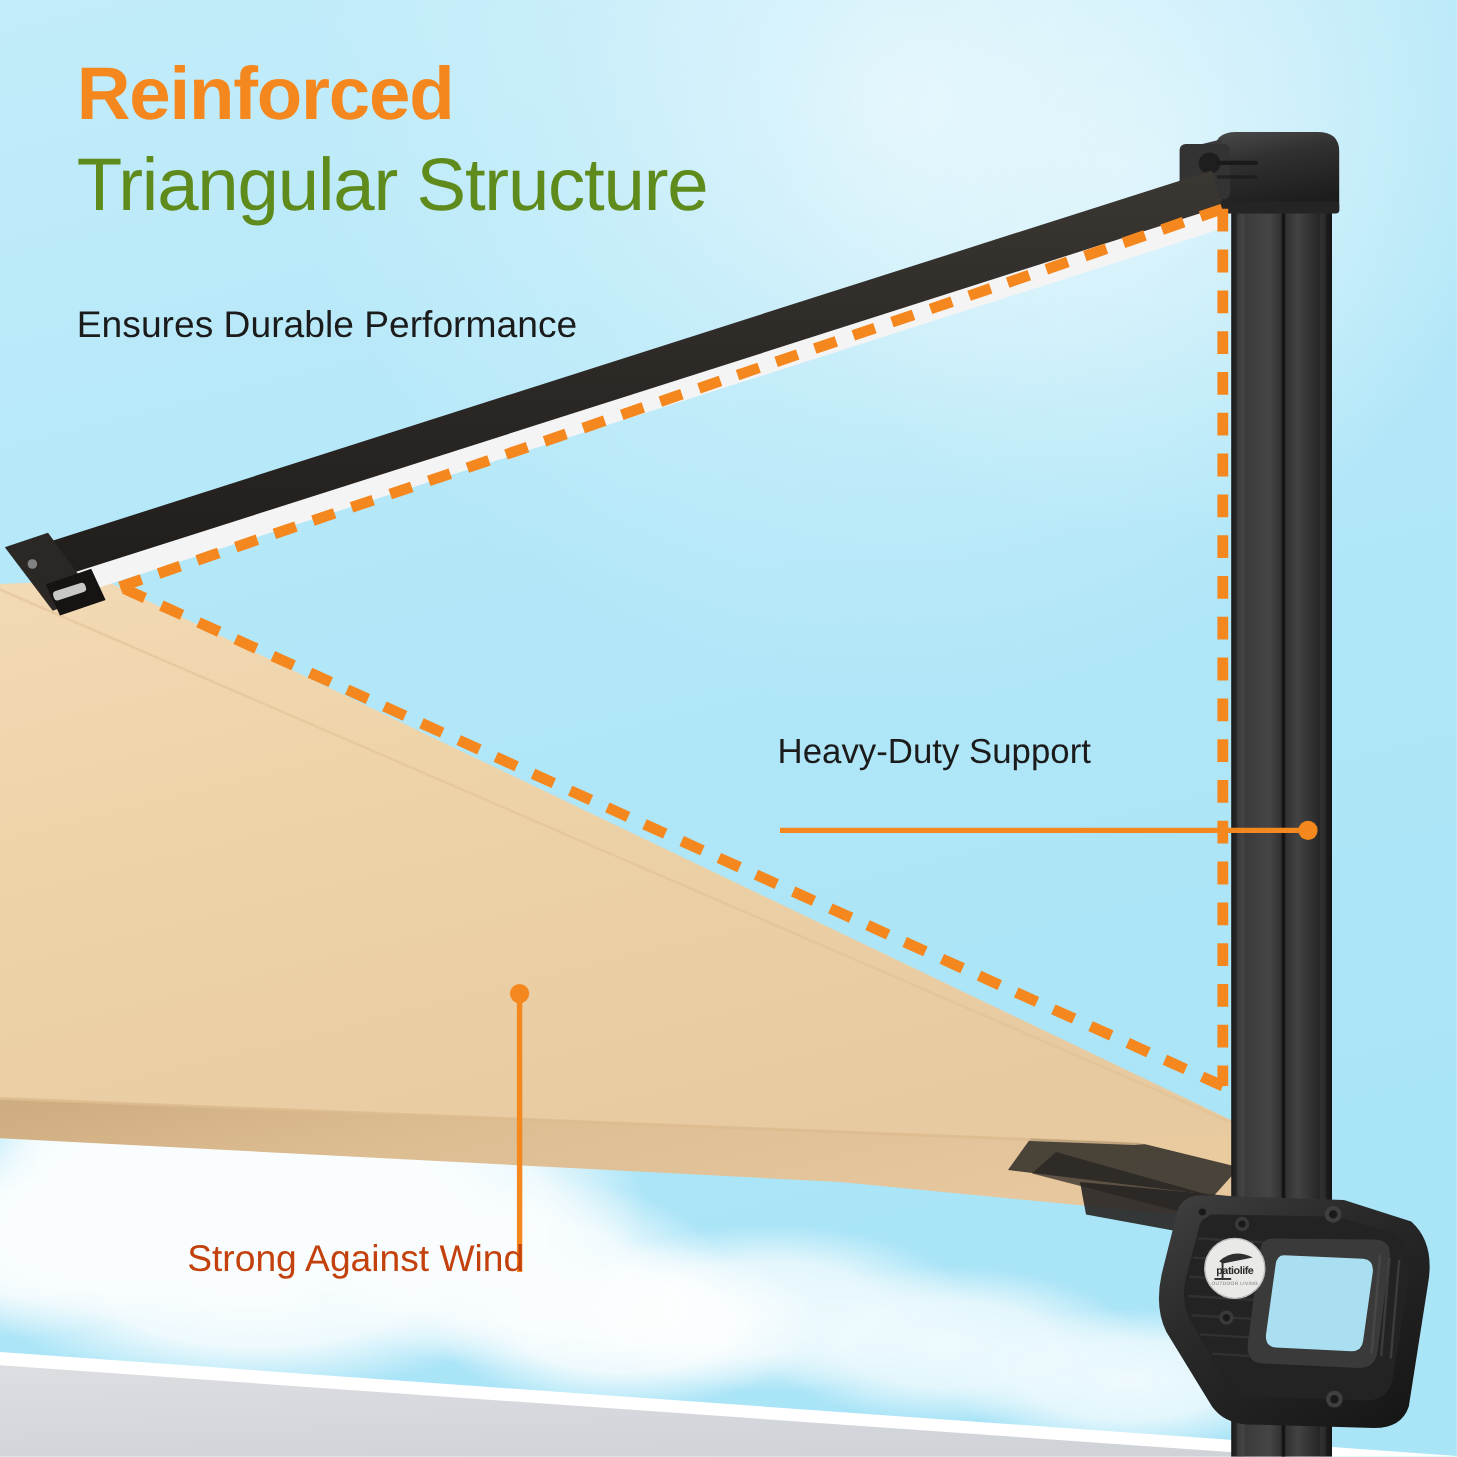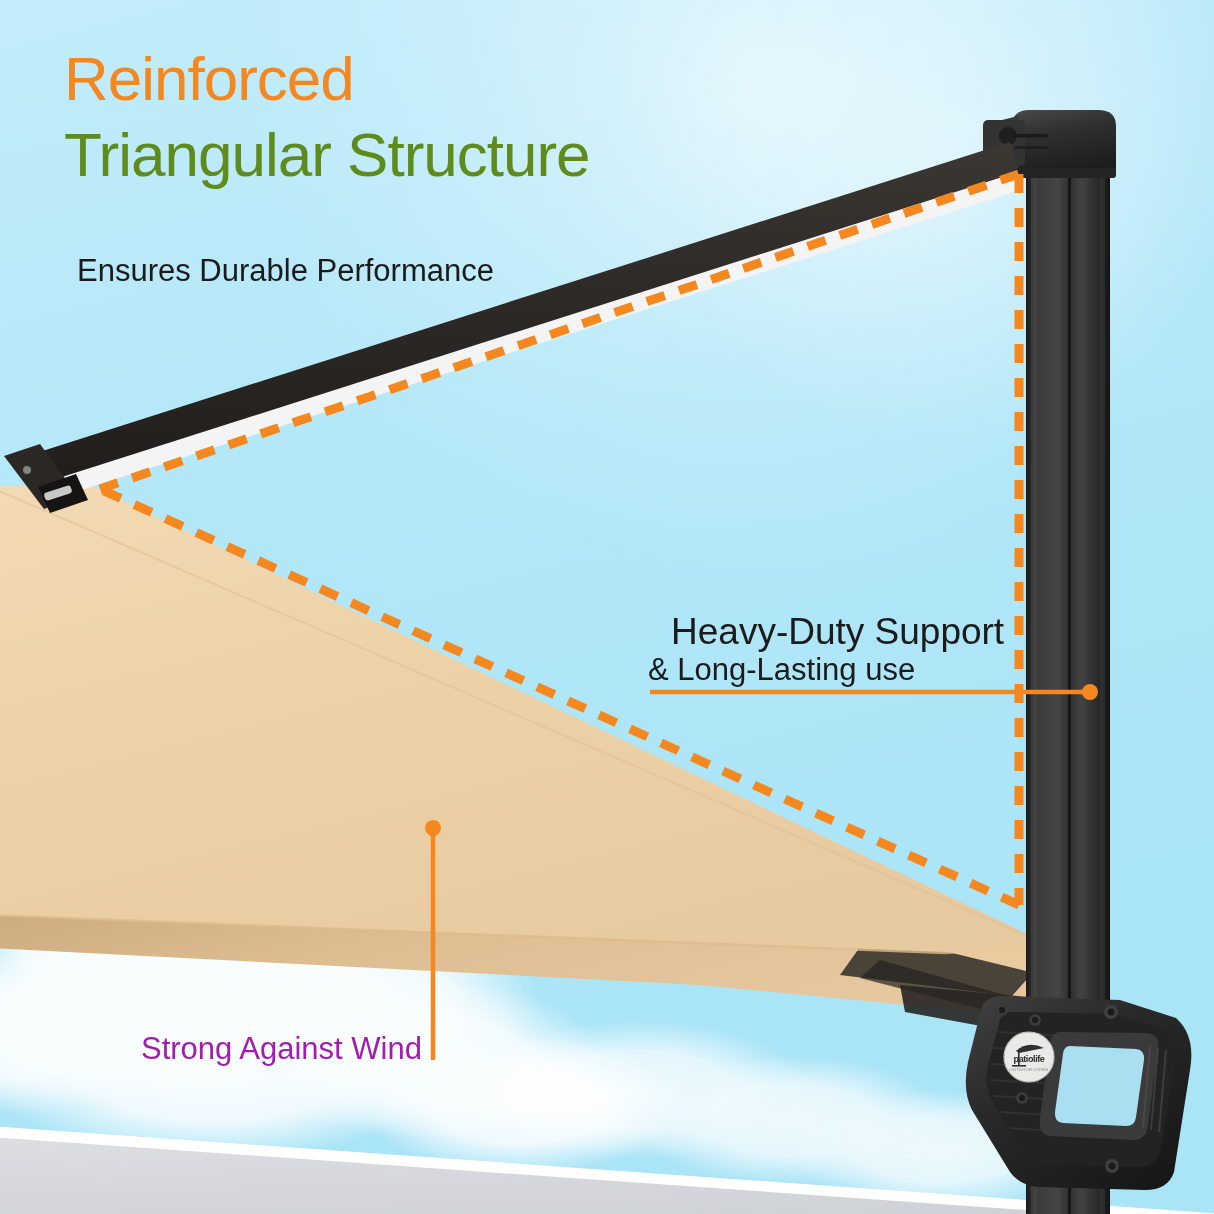--- a/index.html
+++ b/index.html
@@ -29,21 +29,21 @@
     inset: 0;
     pointer-events: none;
   }
   .txt-layer > * { pointer-events: auto; }
 
   .headline-1 {
     position: absolute;
     left: 64px;
     top: 48px;
     font-size: 62px;
-    font-weight: normal;
+    font-weight: bold;
     letter-spacing: -1px;
     line-height: 1.0;
     color: #f5871f;
     white-space: nowrap;
   }
   .headline-2 {
     position: absolute;
     left: 64px;
     top: 124px;
     font-size: 62px;
@@ -61,45 +61,43 @@
     color: #1b1b1b;
     white-space: nowrap;
   }
   .sub-2 {
     position: absolute;
     left: 64px;
     top: 253px;
     font-size: 31px;
     color: #1b1b1b;
     white-space: nowrap;
-    margin-left: 13px;
   }
   .callout-a-l1 {
     position: absolute;
     left: 648px;
     top: 611px;
-    font-size: 37px;
+    font-size: 29px;
     color: #1b1b1b;
     white-space: nowrap;
-    margin-left: 23px;
   }
   .callout-a-l2 {
     position: absolute;
     left: 648px;
     top: 652px;
     font-size: 31px;
     color: #1b1b1b;
     white-space: nowrap;
   }
   .callout-b-l1 {
     position: absolute;
-    left: 141px;
+    left: 156px;
     top: 1031px;
     font-size: 31px;
-    color: #a21caf;
+    color: #c2410c;
     white-space: nowrap;
   }
 </style>
 </head>
 <body>
 
 <div id="stage">
 
   <svg id="scene" viewBox="0 0 1214 1214">
     <defs>
@@ -324,19 +322,18 @@
 
     <div class="headline-1">Reinforced</div>
 
     <div class="headline-2">Triangular Structure</div>
 
 
     <div class="sub-2">Ensures Durable Performance</div>
 
     <div class="callout-a-l1">Heavy-Duty Support</div>
 
-    <div class="callout-a-l2">&amp; Long-Lasting use</div>
 
     <div class="callout-b-l1">Strong Against Wind</div>
 
   </div>
 
 </div>
 
 </body></html>

